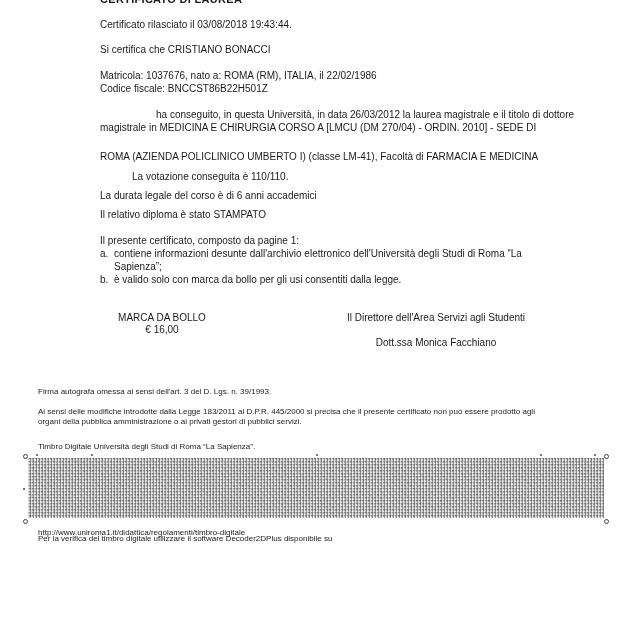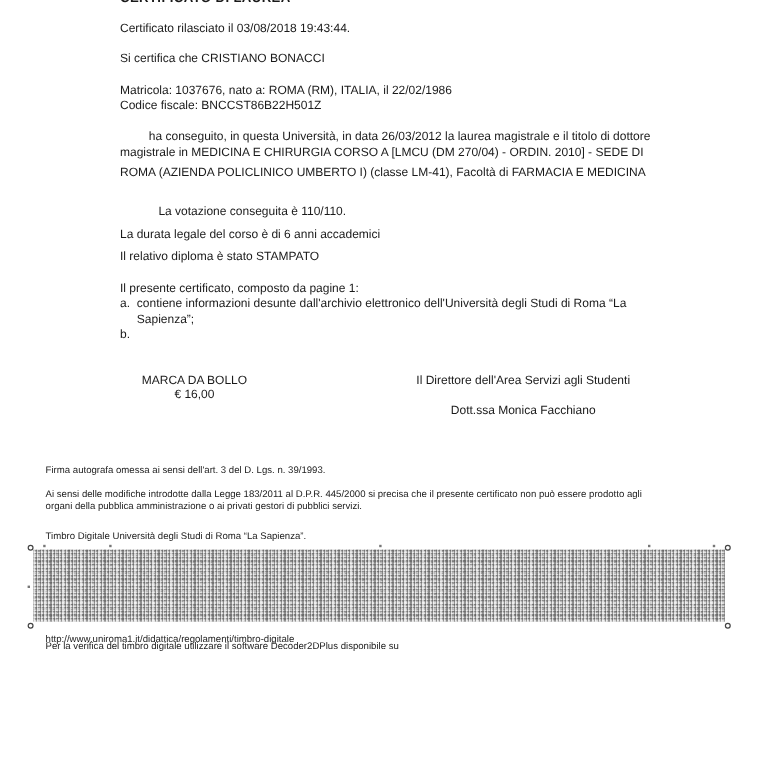--- a/index.html
+++ b/index.html
@@ -30,37 +30,38 @@
 
 <div>
 
   <div class="abs main title">CERTIFICATO DI LAUREA</div>
 
   <div class="abs main" style="left:100px; top:18px;">Certificato rilasciato il 03/08/2018 19:43:44.</div>
   <div class="abs main" style="left:100px; top:43px;">Si certifica che CRISTIANO BONACCI</div>
   <div class="abs main" style="left:100px; top:69px;">Matricola: 1037676, nato a: ROMA (RM), ITALIA, il 22/02/1986</div>
   <div class="abs main" style="left:100px; top:82px;">Codice fiscale: BNCCST86B22H501Z</div>
 
-  <div class="abs main" style="left:84px; top:108px;padding-left:40px;">ha conseguito, in questa Università, in data 26/03/2012 la laurea magistrale e il titolo di dottore</div>
+  <div class="abs main" style="left:116px; top:108px;padding-left:40px;">ha conseguito, in questa Università, in data 26/03/2012 la laurea magistrale e il titolo di dottore</div>
   <div class="abs main" style="left:100px; top:121px;text-align:center;">magistrale in MEDICINA E CHIRURGIA CORSO A [LMCU (DM 270/04) - ORDIN. 2010] - SEDE DI</div>
-  <div class="abs main" style="left:100px; top:138px;">ROMA (AZIENDA POLICLINICO UMBERTO I) (classe LM-41), Facoltà di FARMACIA E MEDICINA</div>
+  <div class="abs main" style="left:100px; top:150px;">ROMA (AZIENDA POLICLINICO UMBERTO I) (classe LM-41), Facoltà di FARMACIA E MEDICINA</div>
 
   <div class="abs main" style="left:100px; top:170px;padding-left:32px;">La votazione conseguita è 110/110.</div>
   <div class="abs main" style="left:100px; top:189px;">La durata legale del corso è di 6 anni accademici</div>
   <div class="abs main" style="left:100px; top:208px;">Il relativo diploma è stato STAMPATO</div>
 
   <div class="abs main" style="left:100px; top:234px;">Il presente certificato, composto da pagine 1:</div>
 
   <div class="abs main list-item" style="top:247px; width:500px; height:26px;">
     <span class="marker">a.</span>
     <span class="text" style="top:0;">contiene informazioni desunte dall'archivio elettronico dell'Università degli Studi di Roma “La</span>
     <span class="text" style="top:13px;">Sapienza”;</span>
   </div>
   <div class="abs main list-item" style="top:273px; width:500px; height:13px;">
     <span class="marker">b.</span>
+    <span class="text" style="top:0;">è valido solo con marca da bollo per gli usi consentiti dalla legge.</span>
   </div>
 
   <div class="abs main center" style="left:100px; top:311px; width:124px;">MARCA DA BOLLO</div>
   <div class="abs main center" style="left:100px; top:323px; width:124px;">€ 16,00</div>
 
   <div class="abs main center" style="left:326px; top:311px; width:220px;">Il Direttore dell'Area Servizi agli Studenti</div>
   <div class="abs main center" style="left:326px; top:336px; width:220px;">Dott.ssa Monica Facchiano</div>
 
   <div class="abs small" style="left:38px; top:387px;">Firma autografa omessa ai sensi dell'art. 3 del D. Lgs. n. 39/1993.</div>
   <div class="abs small" style="left:38px; top:407px;">Ai sensi delle modifiche introdotte dalla Legge 183/2011 al D.P.R. 445/2000 si precisa che il presente certificato non può essere prodotto agli</div>

